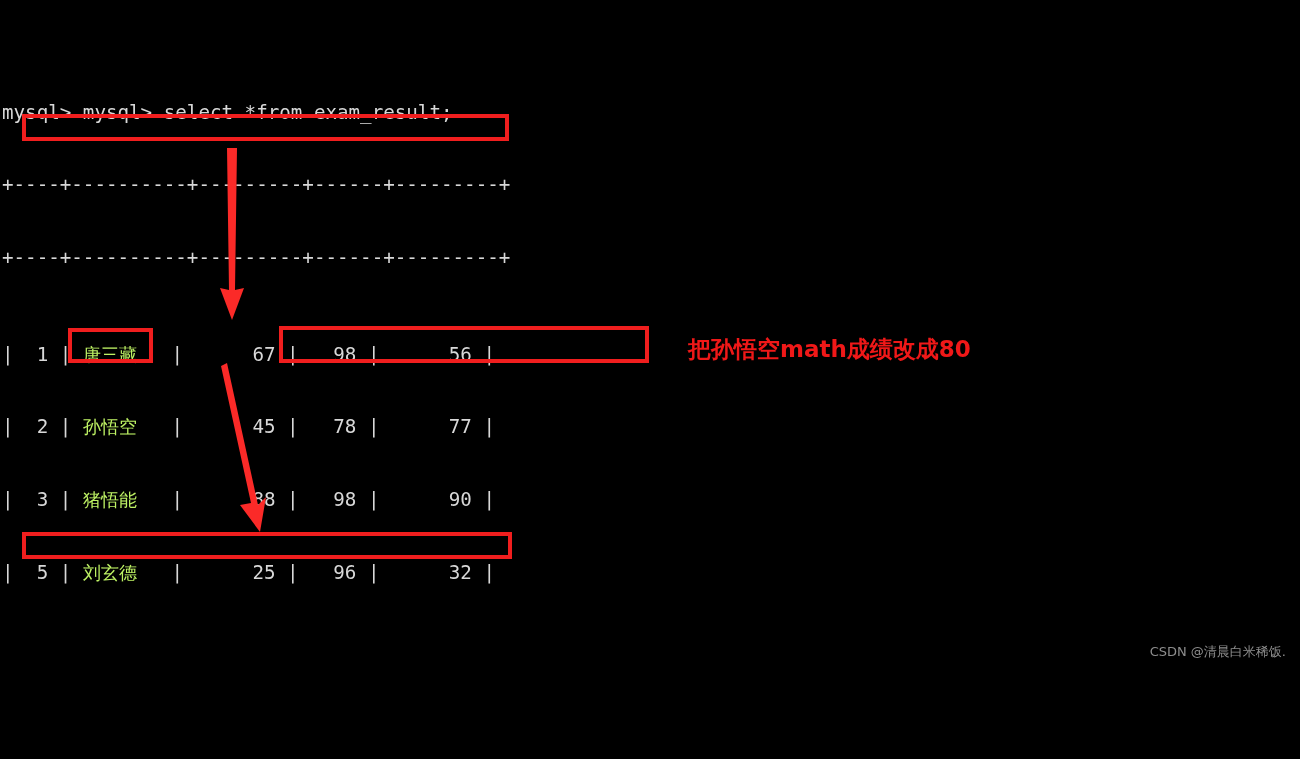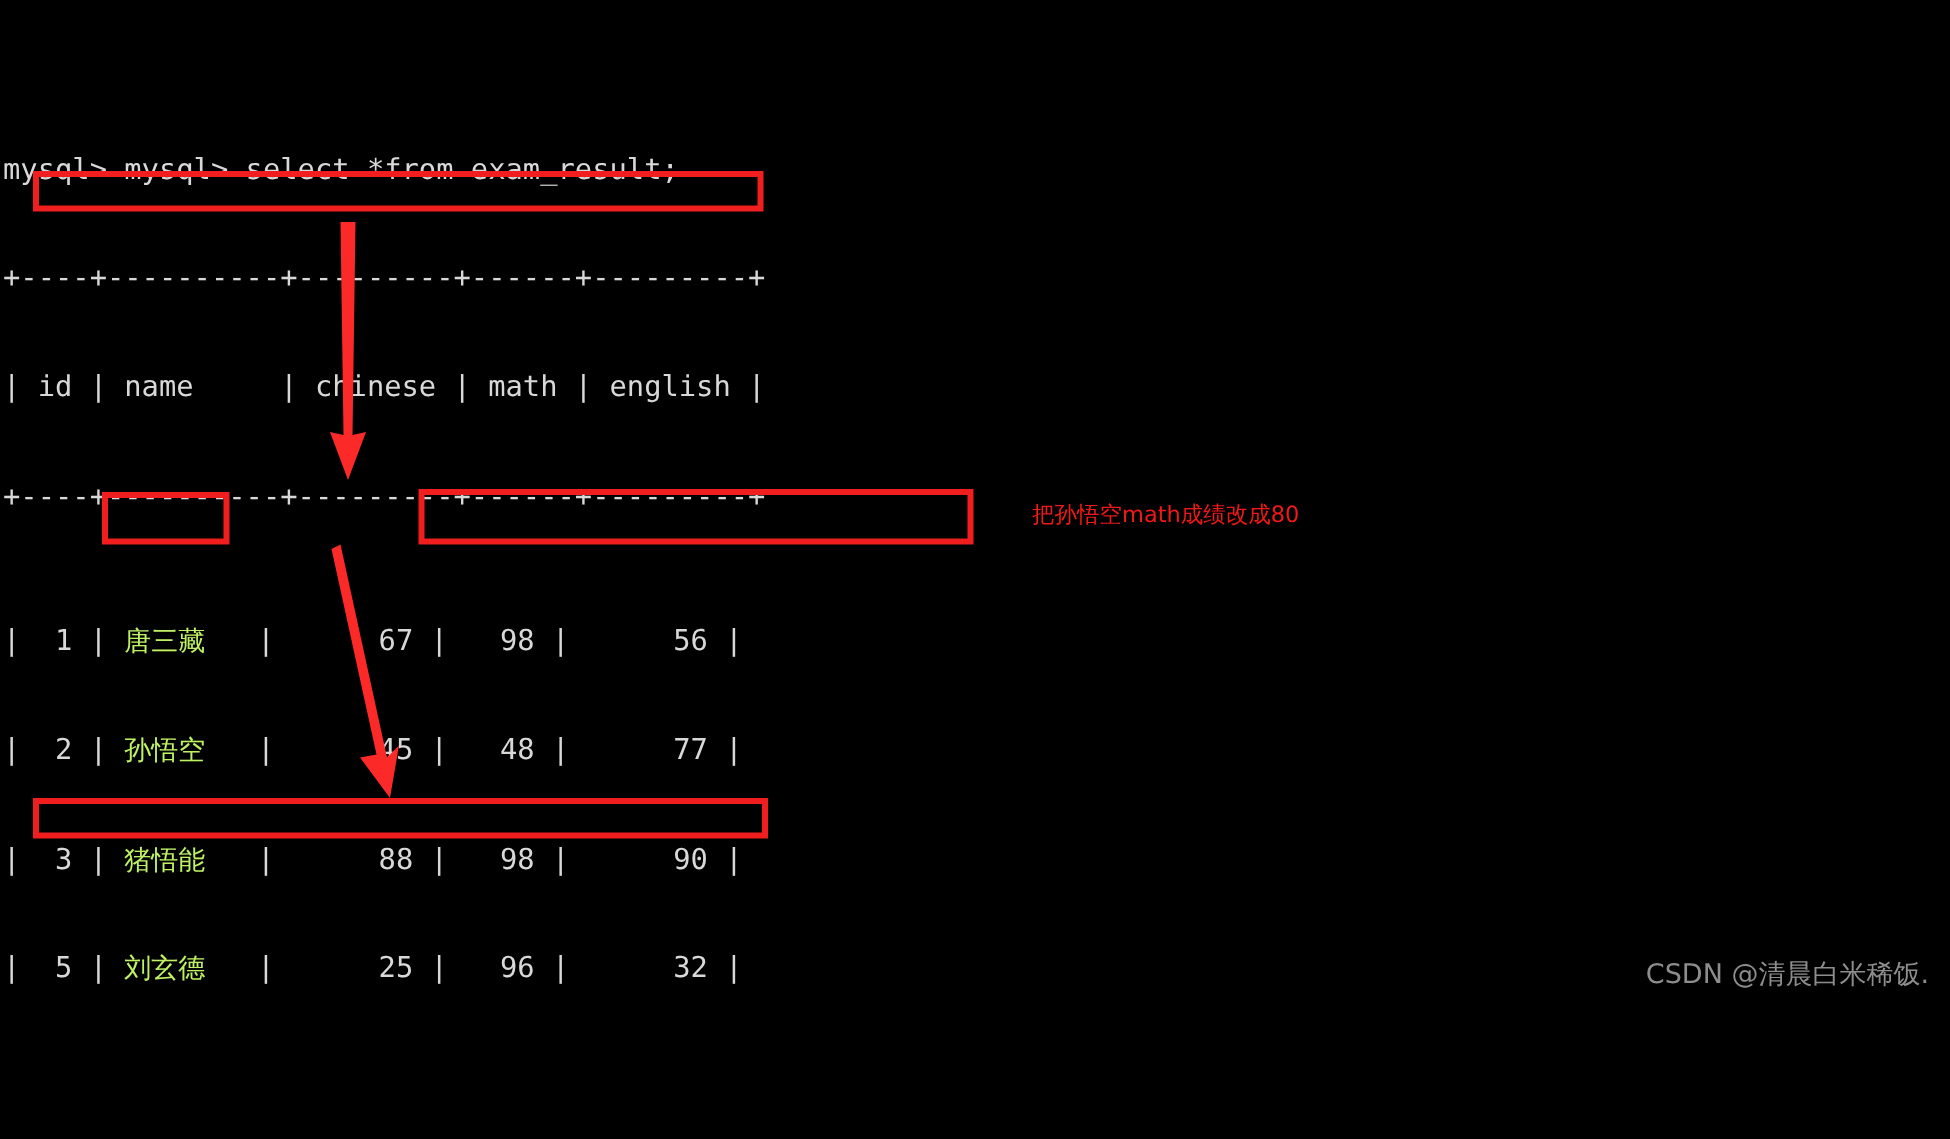--- a/index.html
+++ b/index.html
@@ -46,61 +46,60 @@
     position: absolute;
     border: 4px solid #f01e1e;
     box-sizing: border-box;
     z-index: 3;
     pointer-events: auto;
   }
   .note-text {
     position: absolute;
     color: #f01818;
     font-family: "DejaVu Sans", sans-serif;
-    font-size: 15px;
-    font-weight: 400;
+    font-size: 23px;
+    font-weight: 700;
     white-space: nowrap;
     z-index: 4;
   }
   .arrow-layer {
     position: absolute;
     left: 0;
     top: 0;
     width: 1300px;
     height: 759px;
     z-index: 2;
     pointer-events: none;
   }
   
   #watermark {
     position: absolute;
     right: 14px;
     bottom: 6px;
     color: #8d8d8d;
     font-family: "DejaVu Sans", sans-serif;
-    font-size: 18px;
+    font-size: 13px;
     white-space: nowrap;
     z-index: 5;
   }
 </style>
 </head>
 <body>
 
 <div id="screen">
 
   <div id="terminal">
 
     
     <div class="line"><span>mysql&gt; mysql&gt; select *from exam_result;</span></div>
     <div class="line"><span>+----+----------+---------+------+---------+</span></div>
-    <div class="line"><span>| id | name     | chinese | math | english |</span></div>
     <div class="line"><span>+----+----------+---------+------+---------+</span></div>
 
     <div class="line">|  <span>1</span> | <span class="cjk">唐三藏</span>   |      <span>67</span> |   <span>98</span> |      <span>56</span> |</div>
-    <div class="line">|  <span>2</span> | <span class="cjk">孙悟空</span>   |      <span>45</span> |   <span>48</span> |      <span>77</span> |</div>
+    <div class="line">|  <span>2</span> | <span class="cjk">孙悟空</span>   |      <span>45</span> |   <span>78</span> |      <span>77</span> |</div>
     <div class="line">|  <span>3</span> | <span class="cjk">猪悟能</span>   |      <span>88</span> |   <span>98</span> |      <span>90</span> |</div>
     <div class="line">|  <span>5</span> | <span class="cjk">刘玄德</span>   |      <span>25</span> |   <span>96</span> |      <span>32</span> |</div>
     
     
     
 
     
     
     
 

